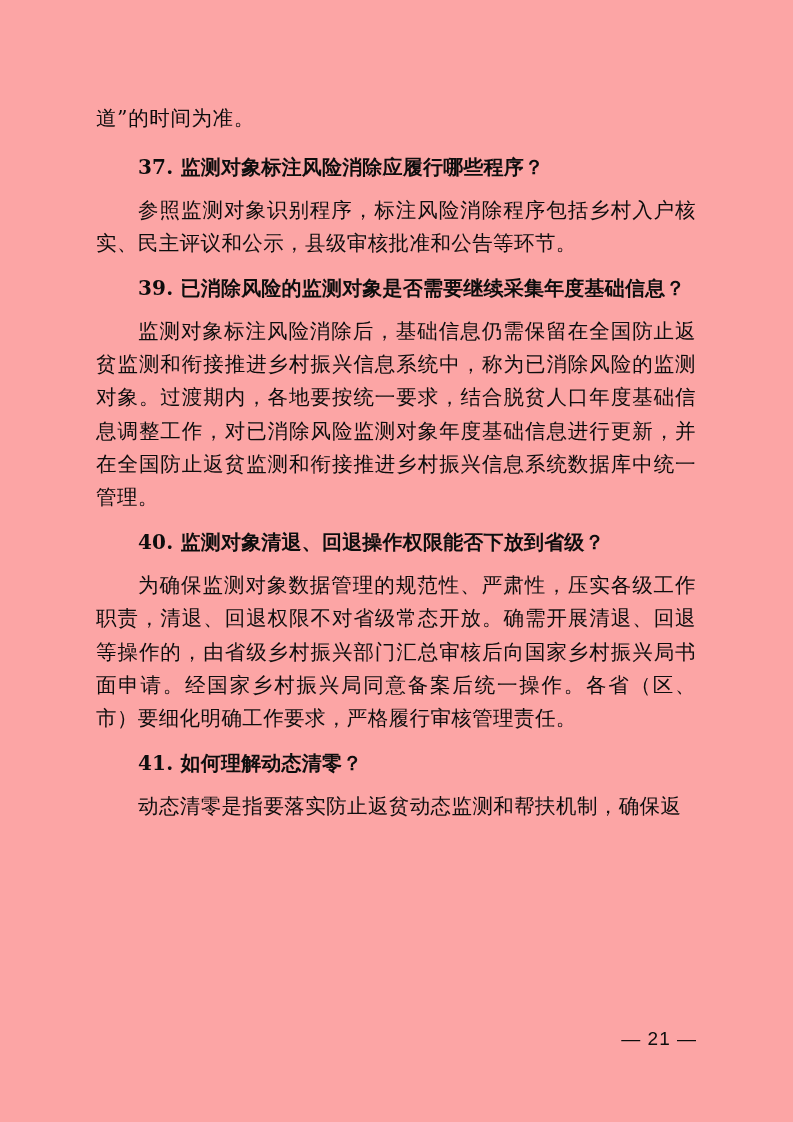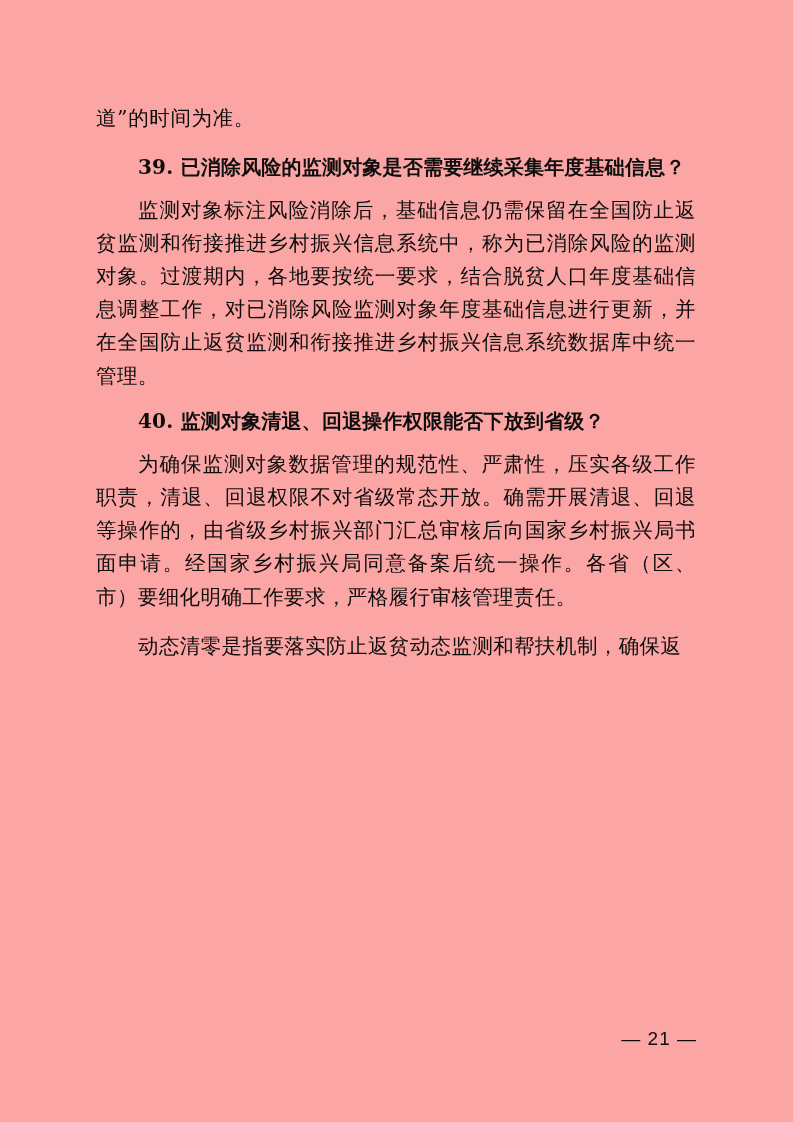--- a/index.html
+++ b/index.html
@@ -68,32 +68,37 @@
   }
 </style>
 </head>
 <body>
 
 <div class="page">
   <div class="content">
 
     <p class="continuation">道”的时间为准。</p>
 
+    <div class="block">
+      <h2 class="q-heading">37. 监测对象标注风险消除应履行哪些程序？</h2>
+      <p class="para">参照监测对象识别程序，标注风险消除程序包括乡村入户核实、民主评议和公示，县级审核批准和公告等环节。</p>
+    </div>
 
 
     <div class="block">
       <h2 class="q-heading">39. 已消除风险的监测对象是否需要继续采集年度基础信息？</h2>
       <p class="para">监测对象标注风险消除后，基础信息仍需保留在全国防止返贫监测和衔接推进乡村振兴信息系统中，称为已消除风险的监测对象。过渡期内，各地要按统一要求，结合脱贫人口年度基础信息调整工作，对已消除风险监测对象年度基础信息进行更新，并在全国防止返贫监测和衔接推进乡村振兴信息系统数据库中统一管理。</p>
     </div>
 
     <div class="block">
       <h2 class="q-heading">40. 监测对象清退、回退操作权限能否下放到省级？</h2>
       <p class="para">为确保监测对象数据管理的规范性、严肃性，压实各级工作职责，清退、回退权限不对省级常态开放。确需开展清退、回退等操作的，由省级乡村振兴部门汇总审核后向国家乡村振兴局书面申请。经国家乡村振兴局同意备案后统一操作。各省（区、市）要细化明确工作要求，严格履行审核管理责任。</p>
     </div>
 
     <div class="block">
+      <h2 class="q-heading">41. 如何理解动态清零？</h2>
       <p class="para">动态清零是指要落实防止返贫动态监测和帮扶机制，确保返</p>
     </div>
 
   </div>
 
   <div class="page-number">— 21 —</div>
 </div>
 
 </body></html>

